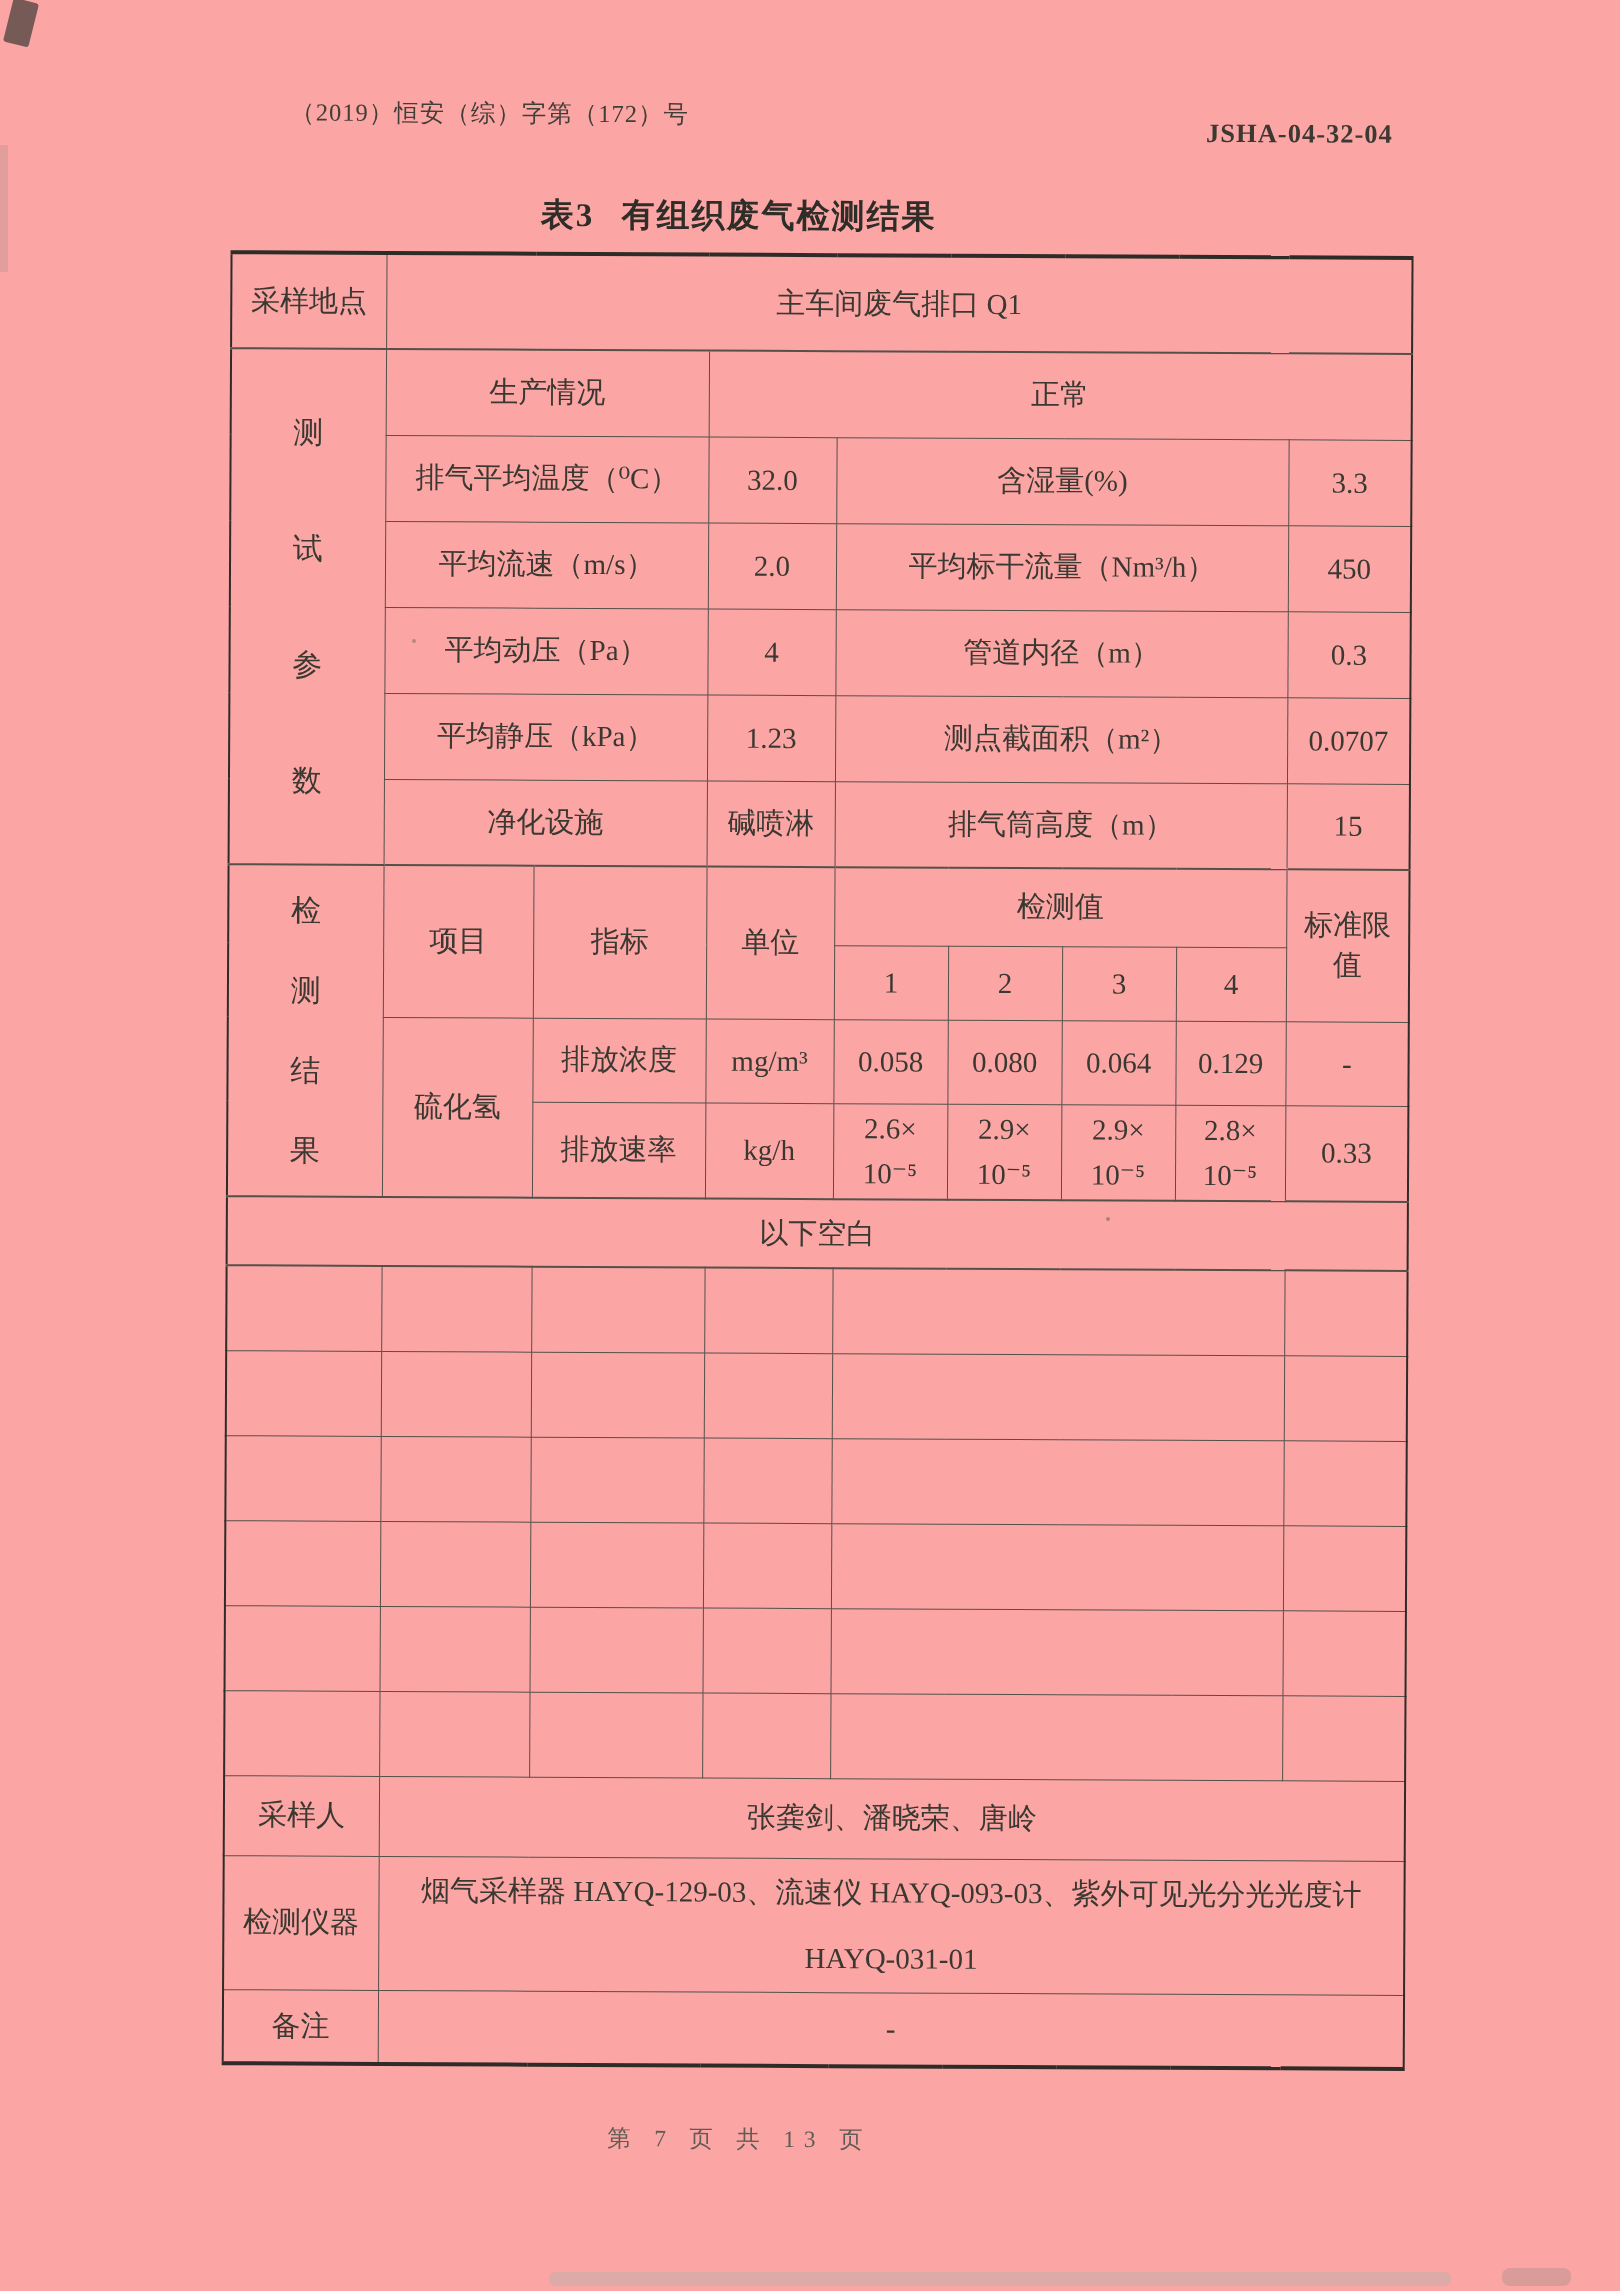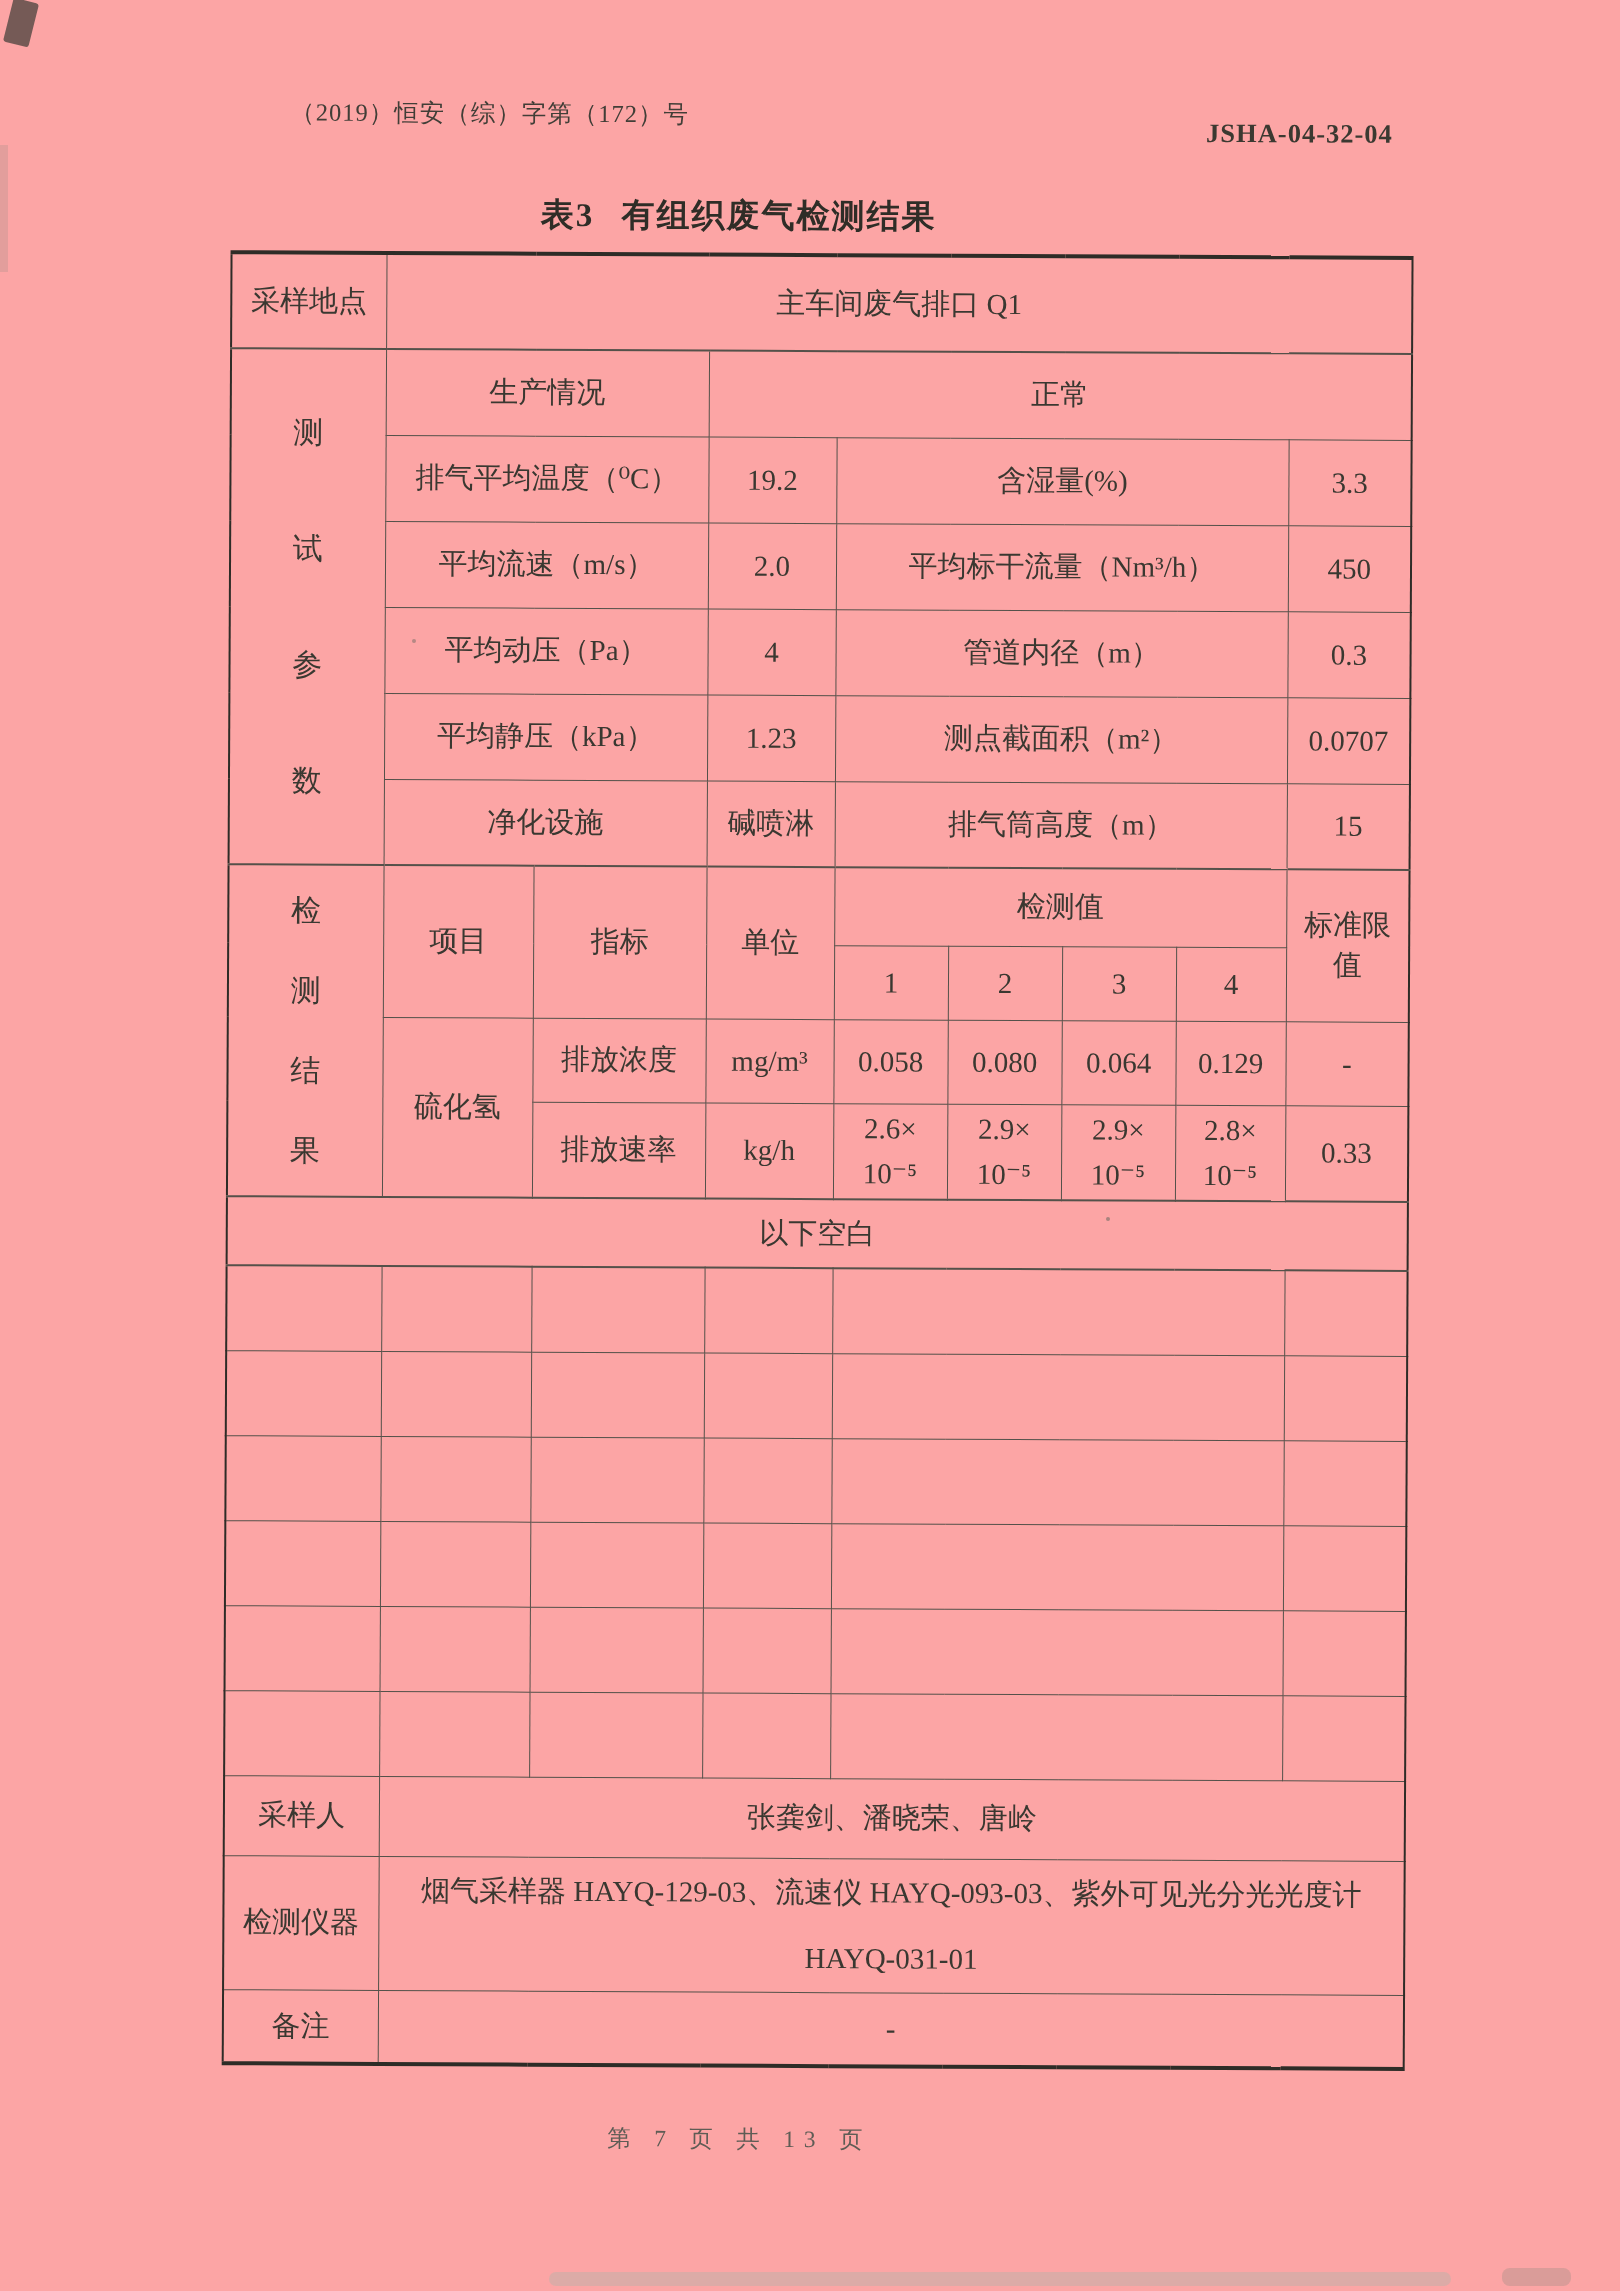--- a/index.html
+++ b/index.html
@@ -78,21 +78,21 @@
 
       <tr class="sep" style="height:86px">
         <td rowspan="6">
           <span class="vlabel v6">测试参数</span>
         </td>
         <td colspan="2">生产情况</td>
         <td colspan="6">正常</td>
       </tr>
       <tr style="height:86px">
         <td colspan="2">排气平均温度（⁰C）</td>
-        <td>19.2</td>
+        <td>32.0</td>
         <td colspan="4">含湿量(%)</td>
         <td>3.3</td>
       </tr>
       <tr style="height:86px">
         <td colspan="2">平均流速（m/s）</td>
         <td>2.0</td>
         <td colspan="4">平均标干流量（Nm³/h）</td>
         <td>450</td>
       </tr>
       <tr style="height:86px">

